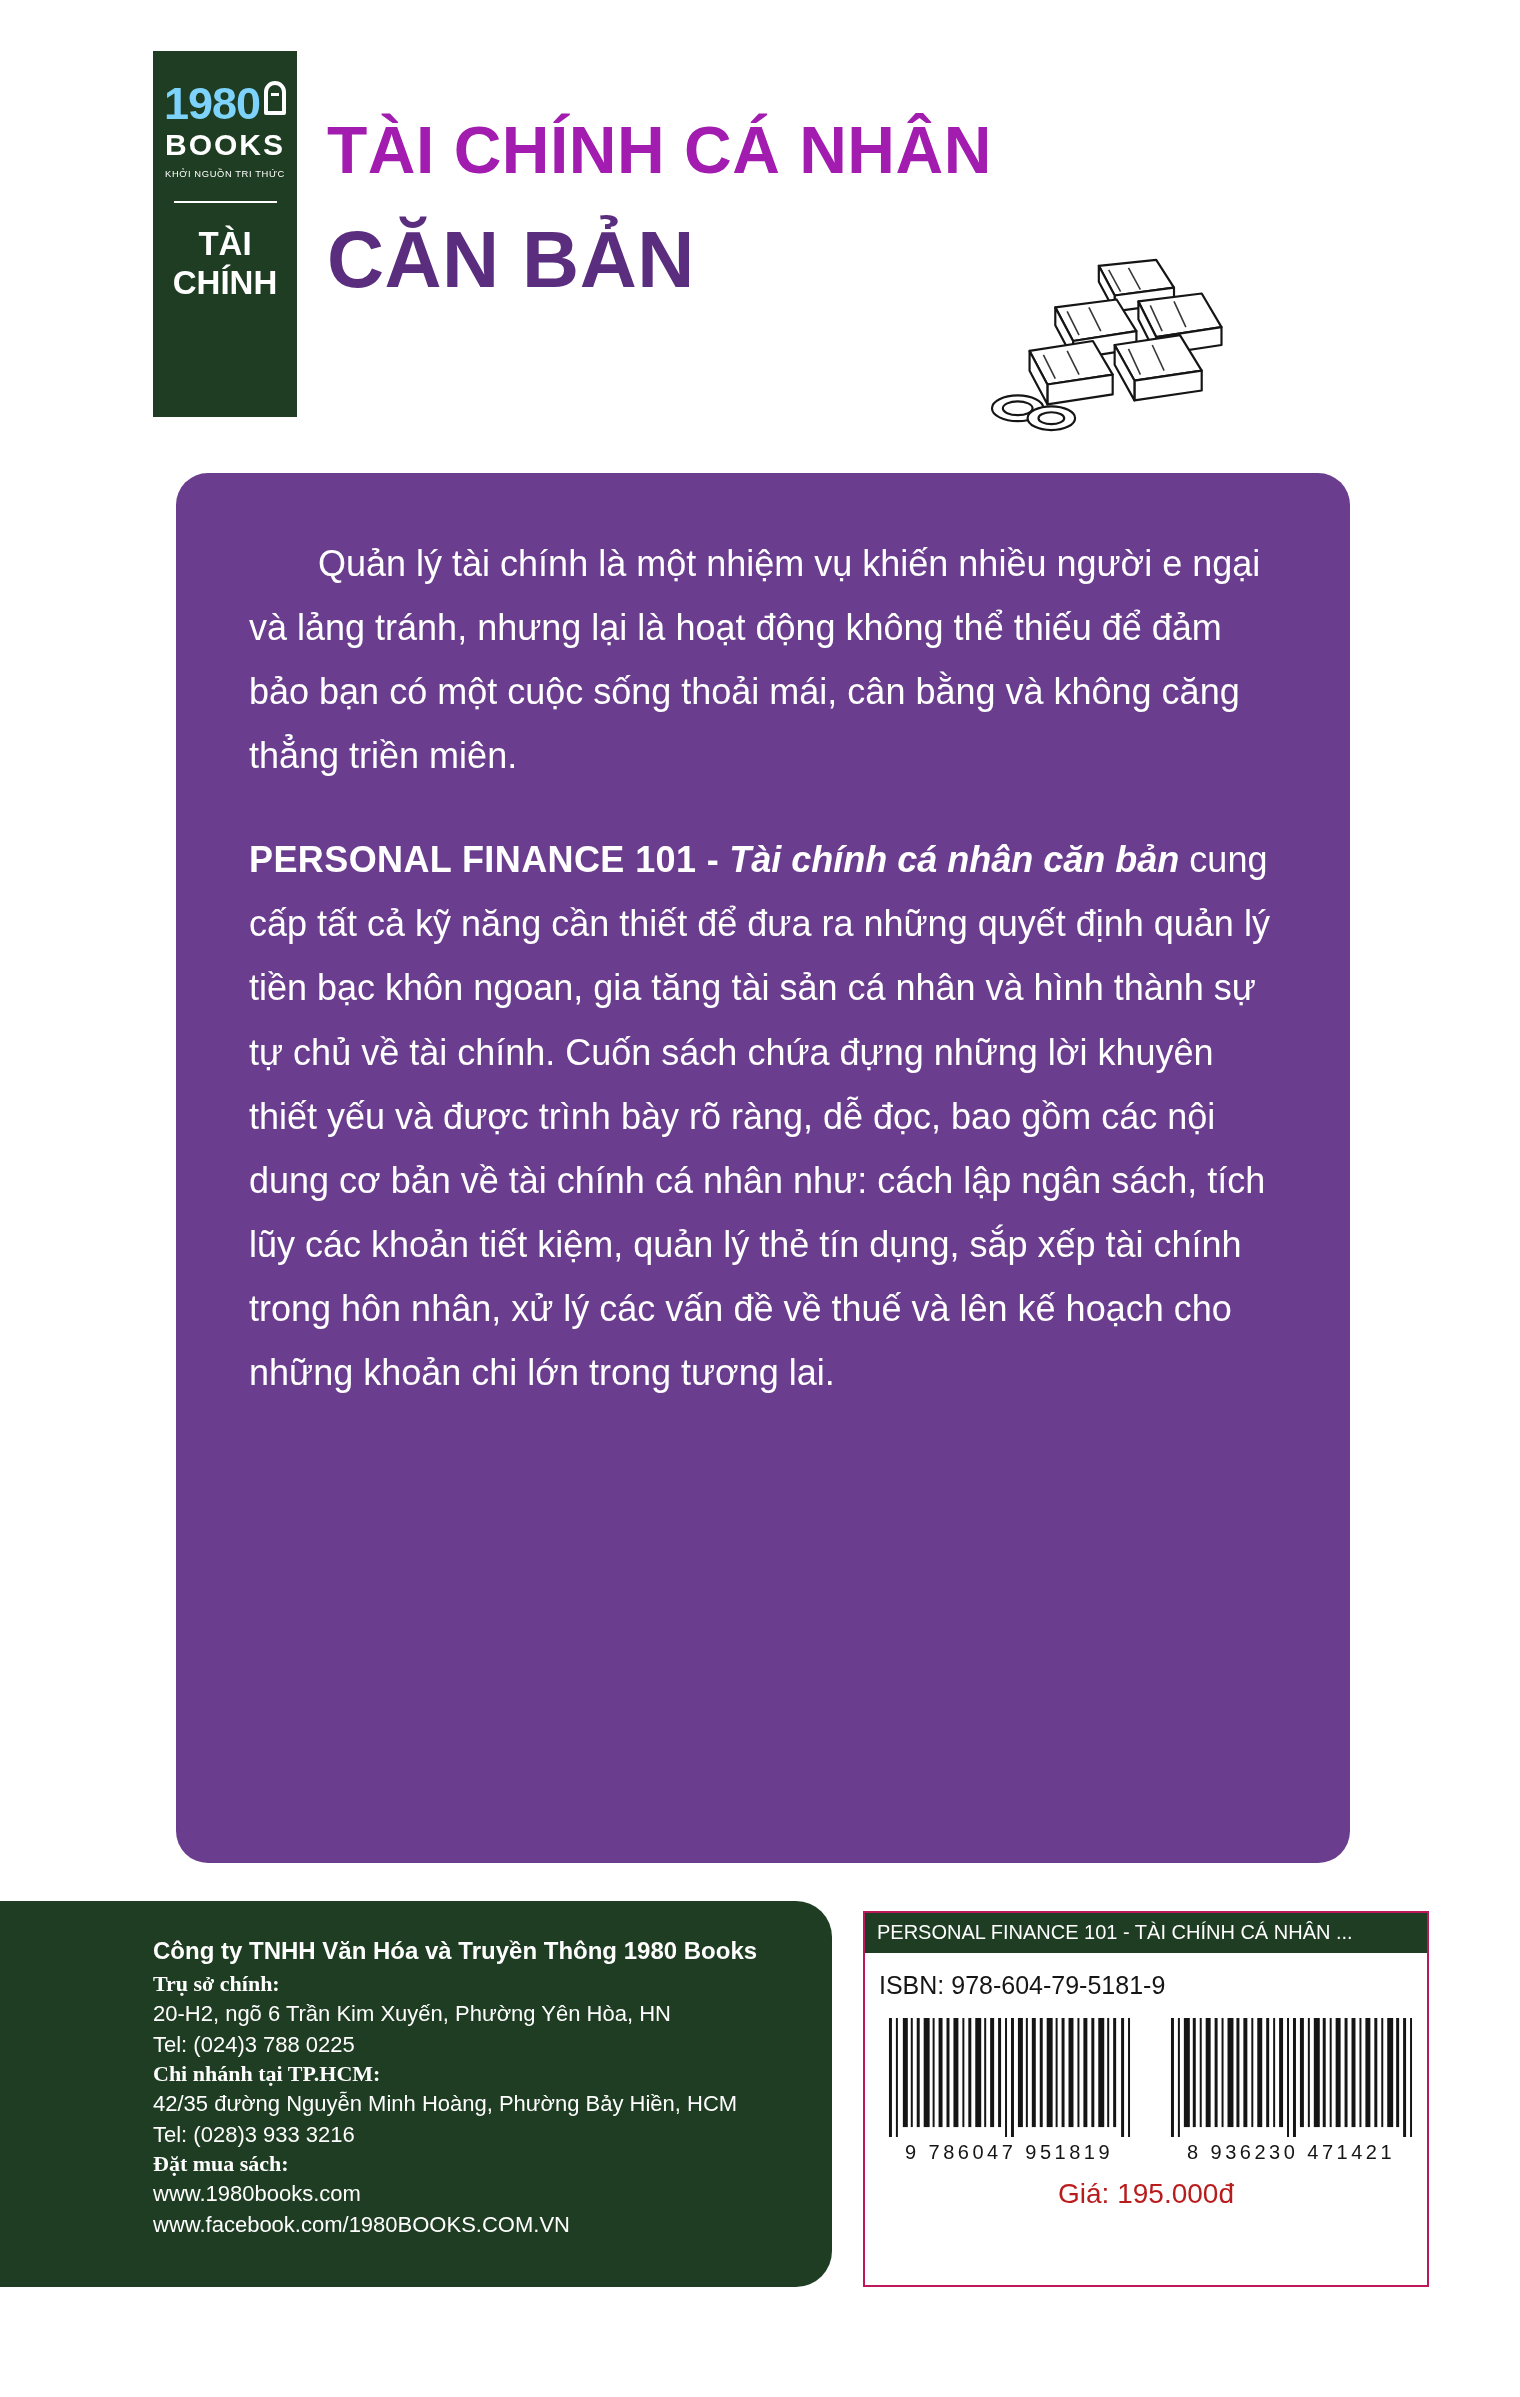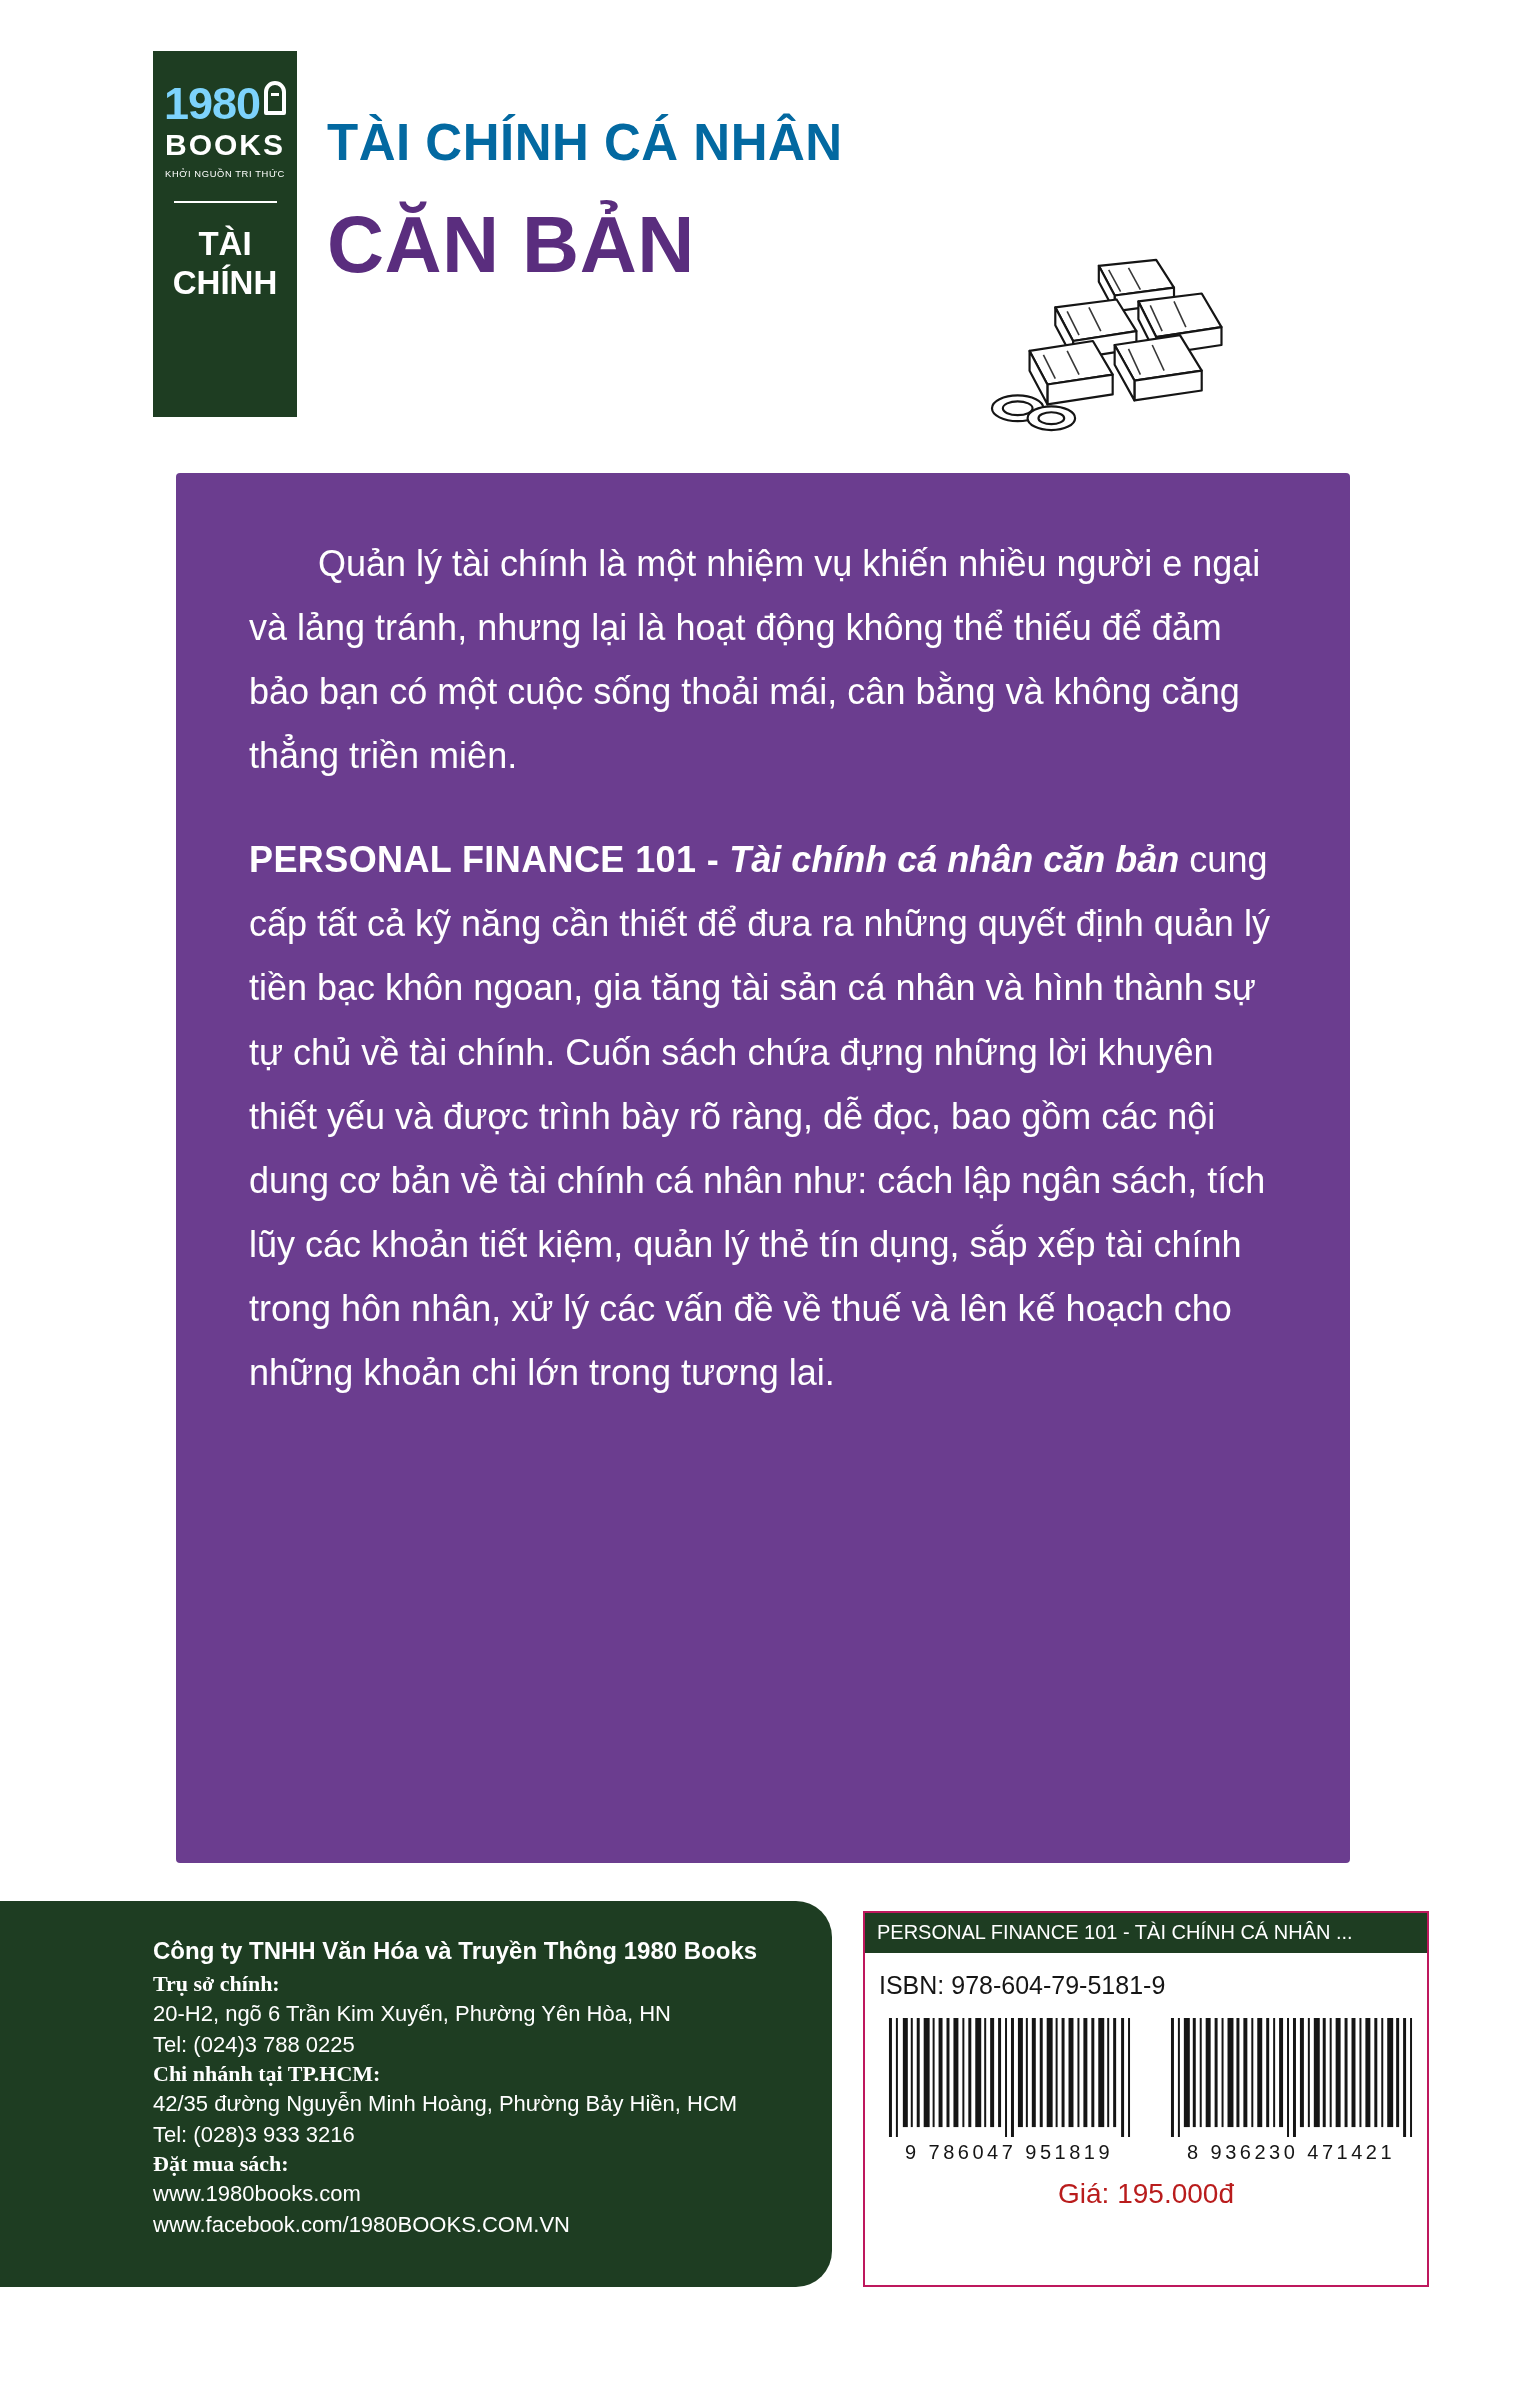--- a/index.html
+++ b/index.html
@@ -92,23 +92,23 @@
     margin-top: 22px;
   }
 
   .title-block {
     position: absolute;
     left: 327px;
     top: 117px;
     width: 1049px;
   }
   .title-line1 {
-    font-size: 51px;
-    font-weight: bold;
-    color: #0369a1;
+    font-size: 66px;
+    font-weight: bold;
+    color: #a21caf;
     letter-spacing: 0.5px;
     line-height: 1;
   }
   .title-line2 {
     font-size: 79px;
     font-weight: bold;
     color: #5a2d7e;
     letter-spacing: 0.5px;
     line-height: 1;
     margin-top: 37px;
@@ -123,21 +123,21 @@
   }
 
   
   .blurb {
     position: absolute;
     left: 176px;
     top: 473px;
     width: 1174px;
     height: 1390px;
     background: #6b3d8f;
-    border-radius: 4px;
+    border-radius: 32px;
     box-sizing: border-box;
     padding: 59px 73px 0 73px;
   }
   .blurb p {
     margin: 0;
     color: #ffffff;
     font-size: 36px;
     line-height: 1.78;
     text-align: left;
   }

